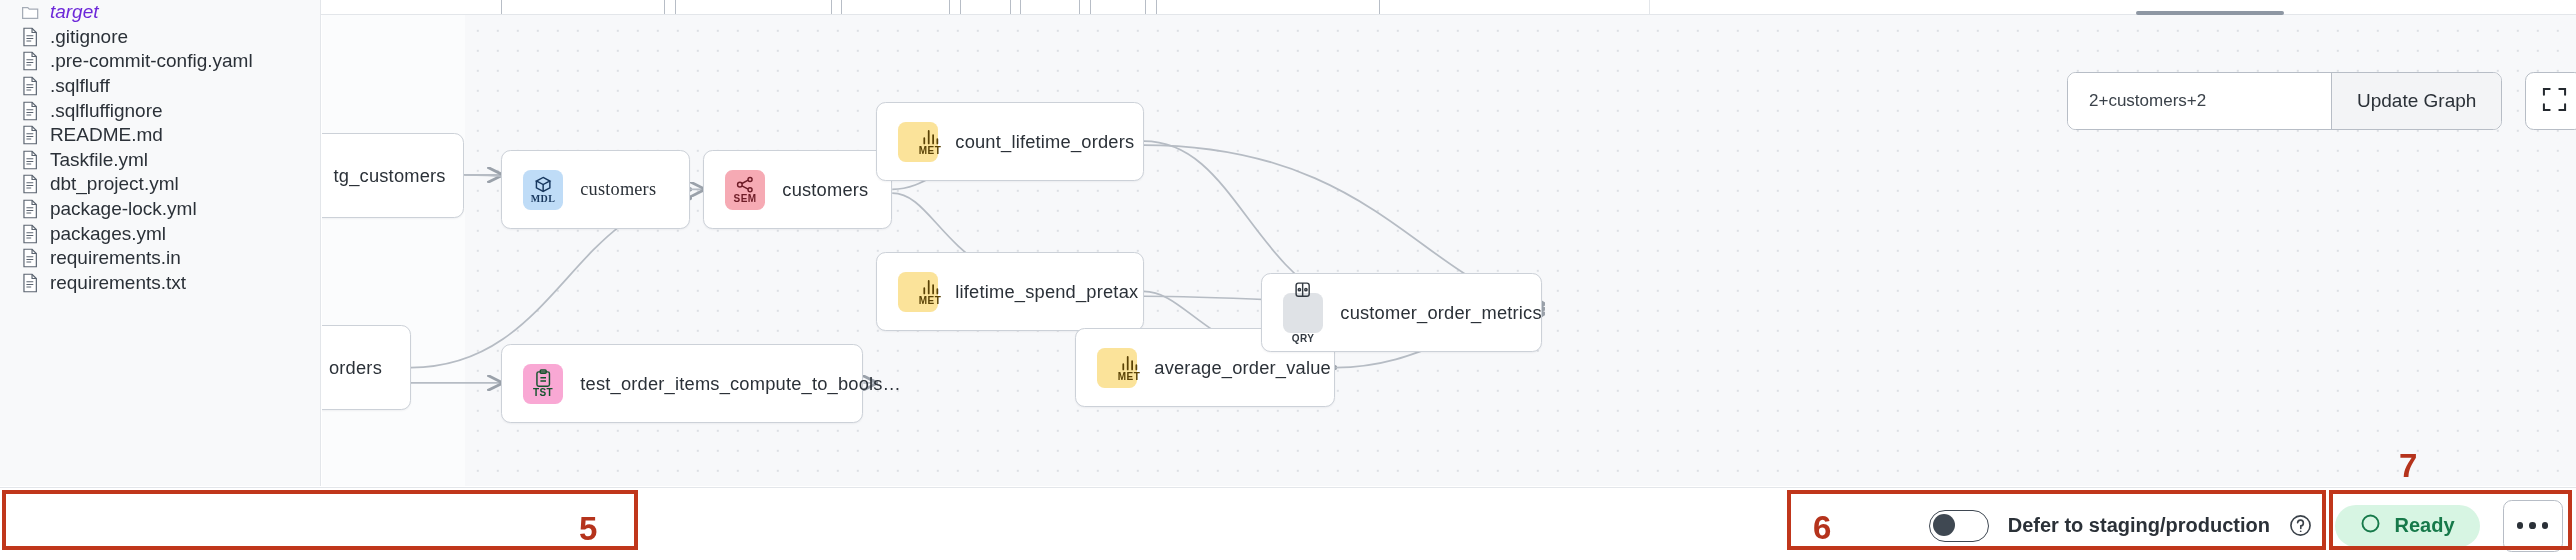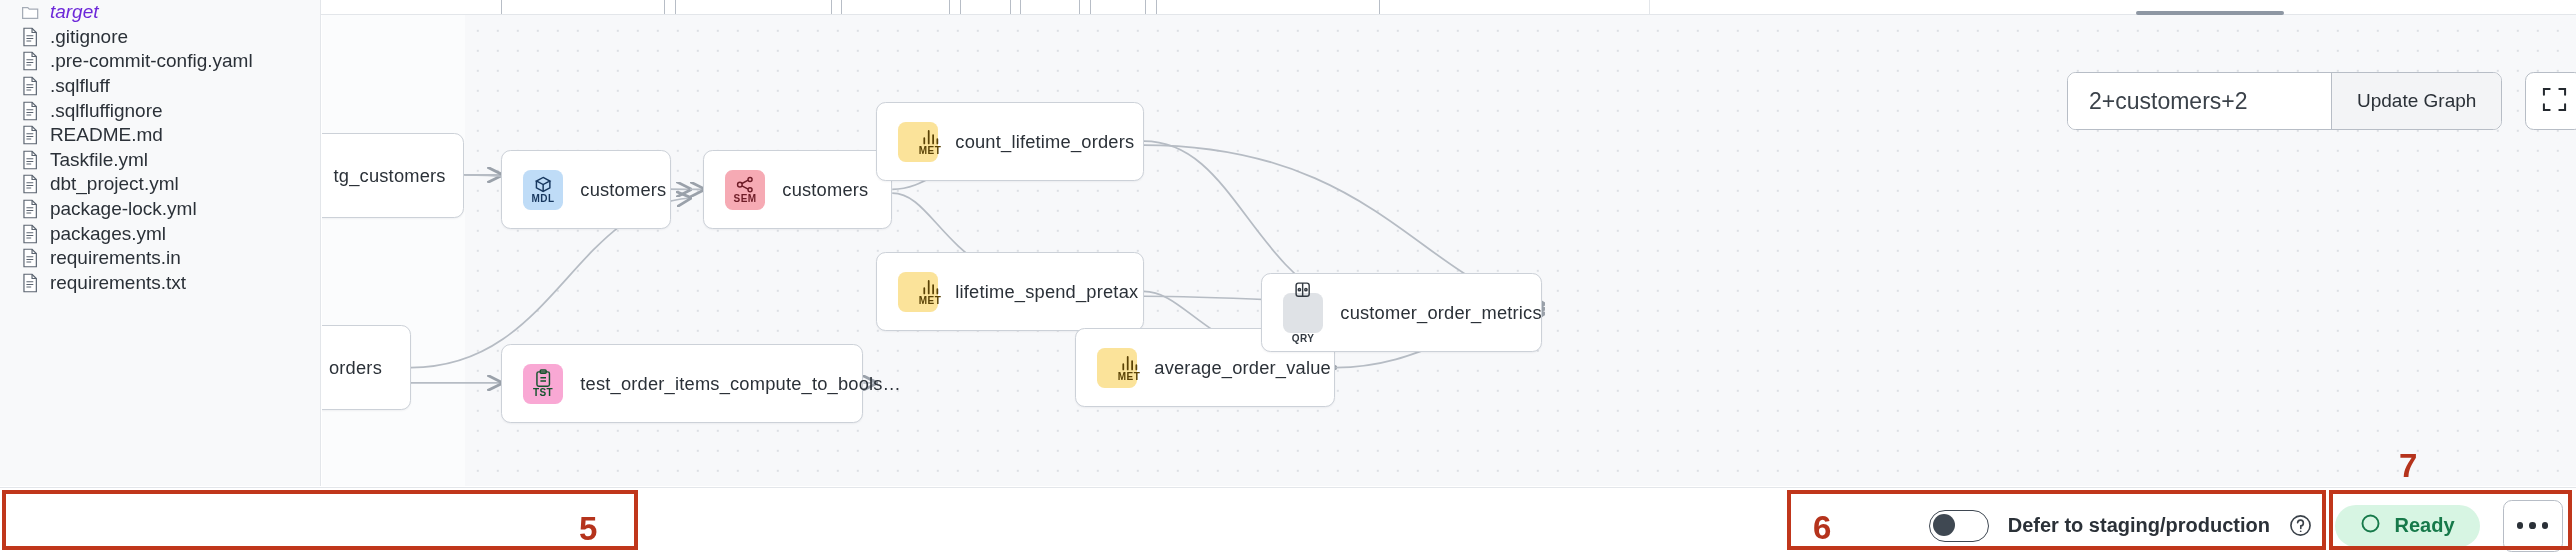--- a/index.html
+++ b/index.html
@@ -74,21 +74,21 @@
   .b-qry { background: #dfe2e6; } .b-qry .bt { color: #333a42; margin-top: 36px; }
 
   
   .gtoolbar { position: absolute; left: 1745px; top: 57px; display: flex; align-items: center; gap: 23px; }
   .searchgroup {
     display: flex; height: 58px; border: 1px solid #b7bdc6; border-radius: 8.7px;
     overflow: hidden; background: #fff;
   }
   .searchgroup .sinput {
     width: 263px; display: flex; align-items: center; padding-left: 21px;
-    font-size: 23px; color: #3b424a; background: #fff;
+    font-size: 17px; color: #3b424a; background: #fff;
   }
   .searchgroup .updatebtn {
     display: flex; align-items: center; justify-content: center; padding: 0 25px;
     font-size: 19px; color: #2b3138; background: #f3f4f6; border-left: 1px solid #b7bdc6;
     cursor: pointer; white-space: nowrap;
   }
   .iconbtn {
     width: 58px; height: 58px; border: 1px solid #b7bdc6; border-radius: 8.7px; background: #fff;
     display: flex; align-items: center; justify-content: center; cursor: pointer;
   }
@@ -301,21 +301,21 @@
       </g>
     </svg>
 
     <div id="node-layer">
         <div class="node" style="left: -37px; top: 118px; width: 179px; height: 85px; justify-content: flex-end; padding-right: 17.3px;">
           <span class="label">tg_customers</span>
         </div>
         <div class="node" style="left: -69px; top: 310px; width: 158px; height: 85px; justify-content: flex-end; padding-right: 28px;">
           <span class="label">orders</span>
         </div>
-        <div class="node" style="left: 179px; top: 135px; width: 170px; height: 79px;">
+        <div class="node" style="left: 179px; top: 135px; width: 189px; height: 79px; font-family: Liberation Serif, serif;">
           <div class="badge b-mdl">
             <span class="g">
               <svg width="18.3" height="17.3" viewBox="0 0 19 18" fill="none" stroke="#17375e" stroke-width="1.5">
                 <path d="M9.5,1.5 L16.5,5.2 L9.5,8.9 L2.5,5.2 Z"></path>
                 <path d="M2.5,5.2 V12.4 L9.5,16.1 L16.5,12.4 V5.2"></path>
                 <path d="M9.5,8.9 V16.1"></path>
               </svg>
             </span>
             <span class="bt">MDL</span>
           </div>

